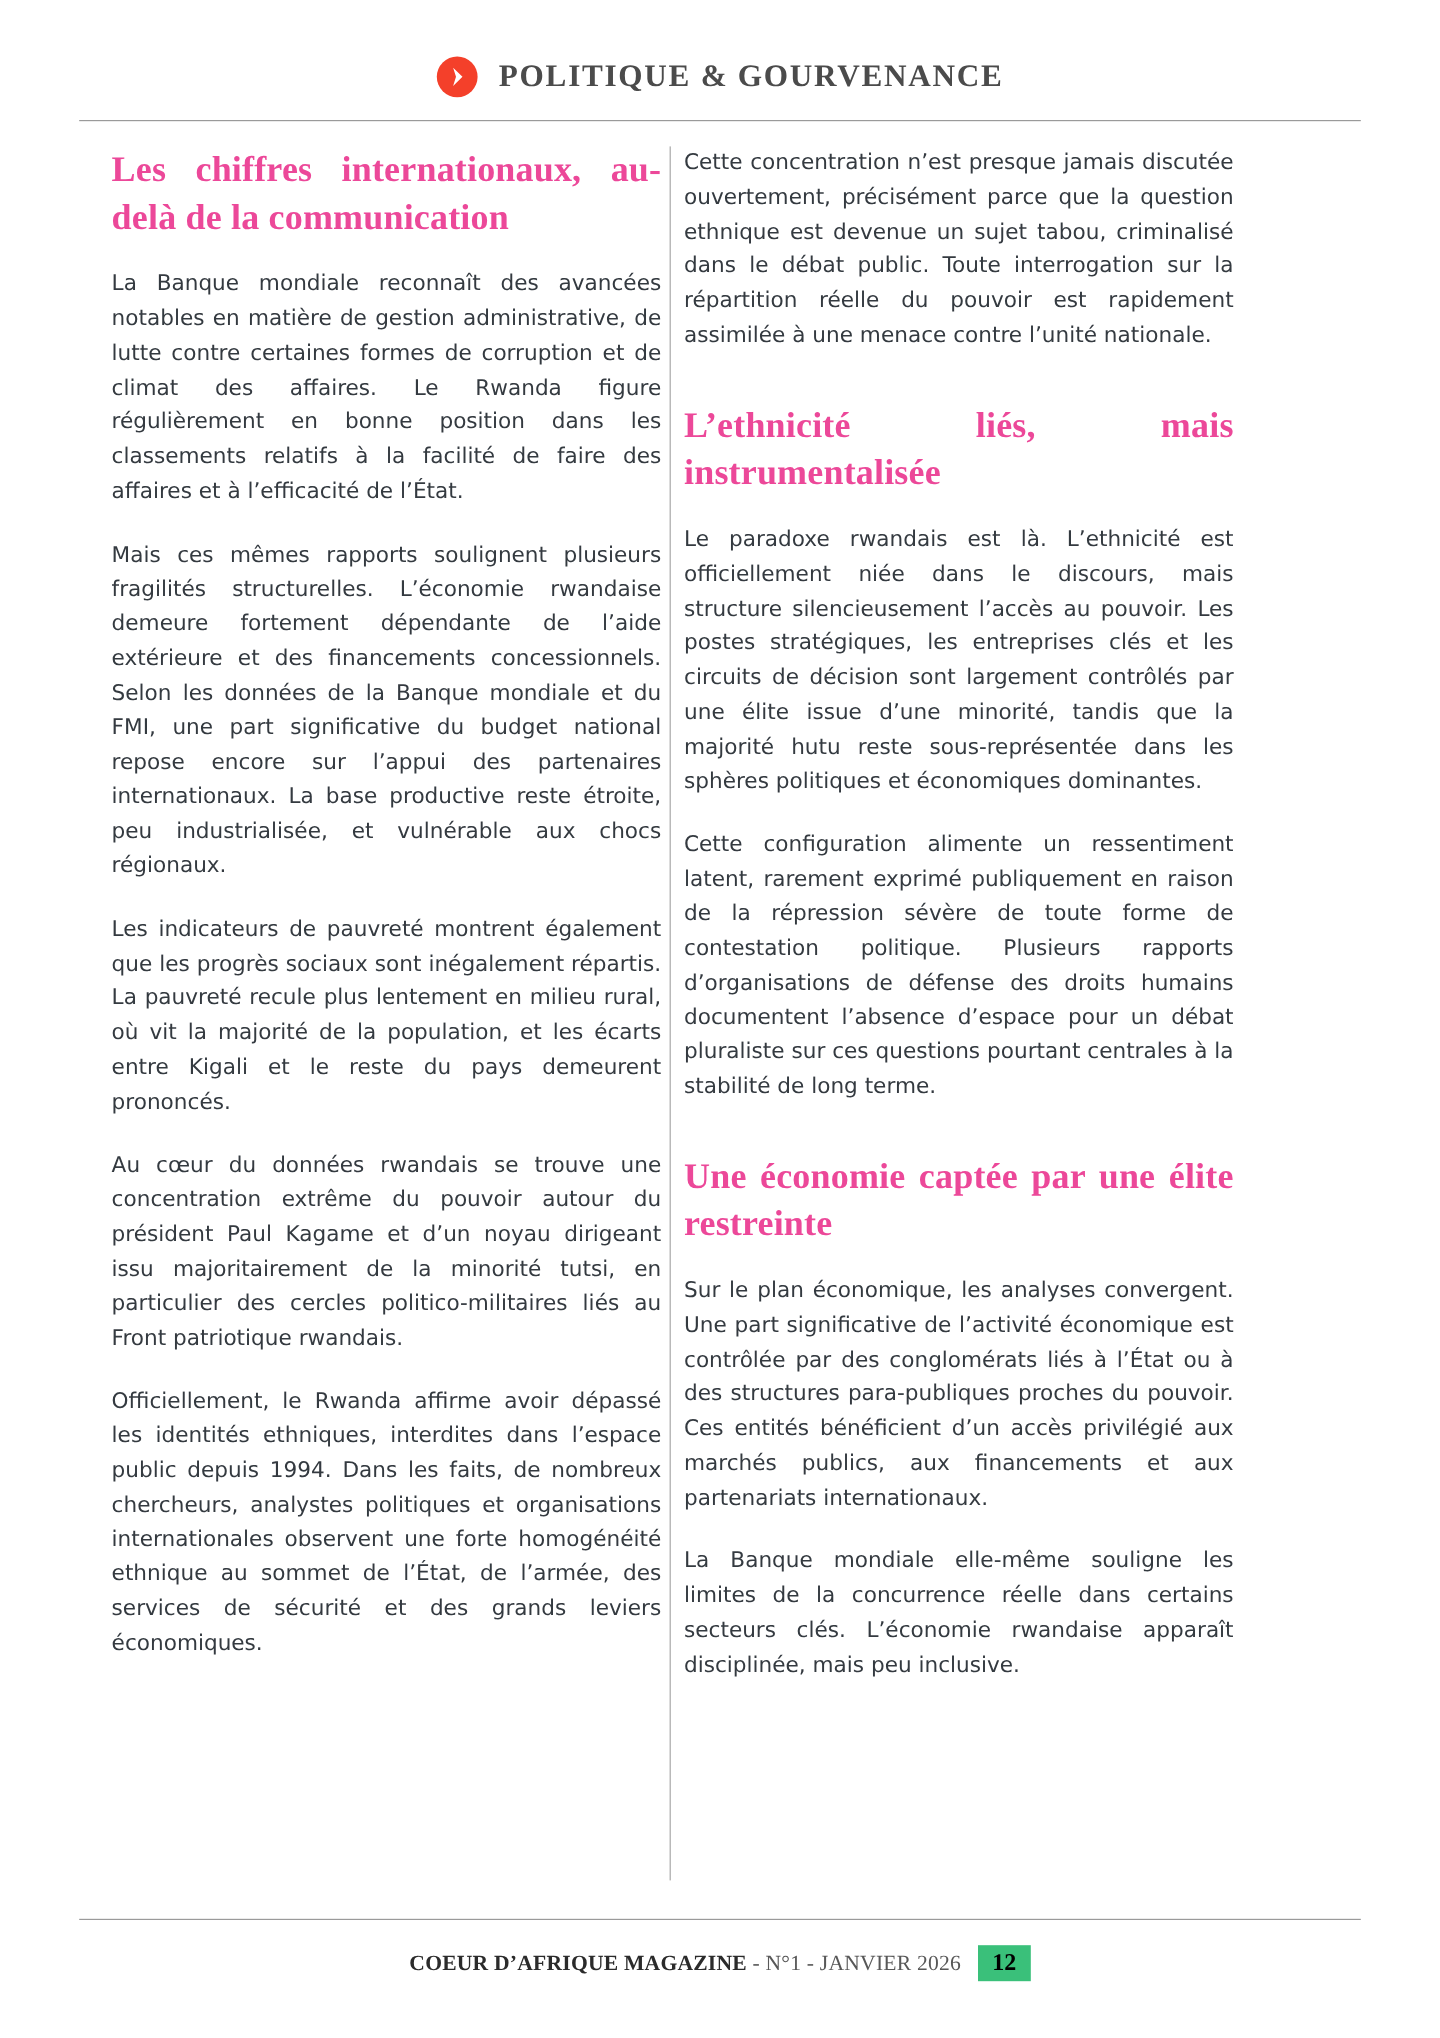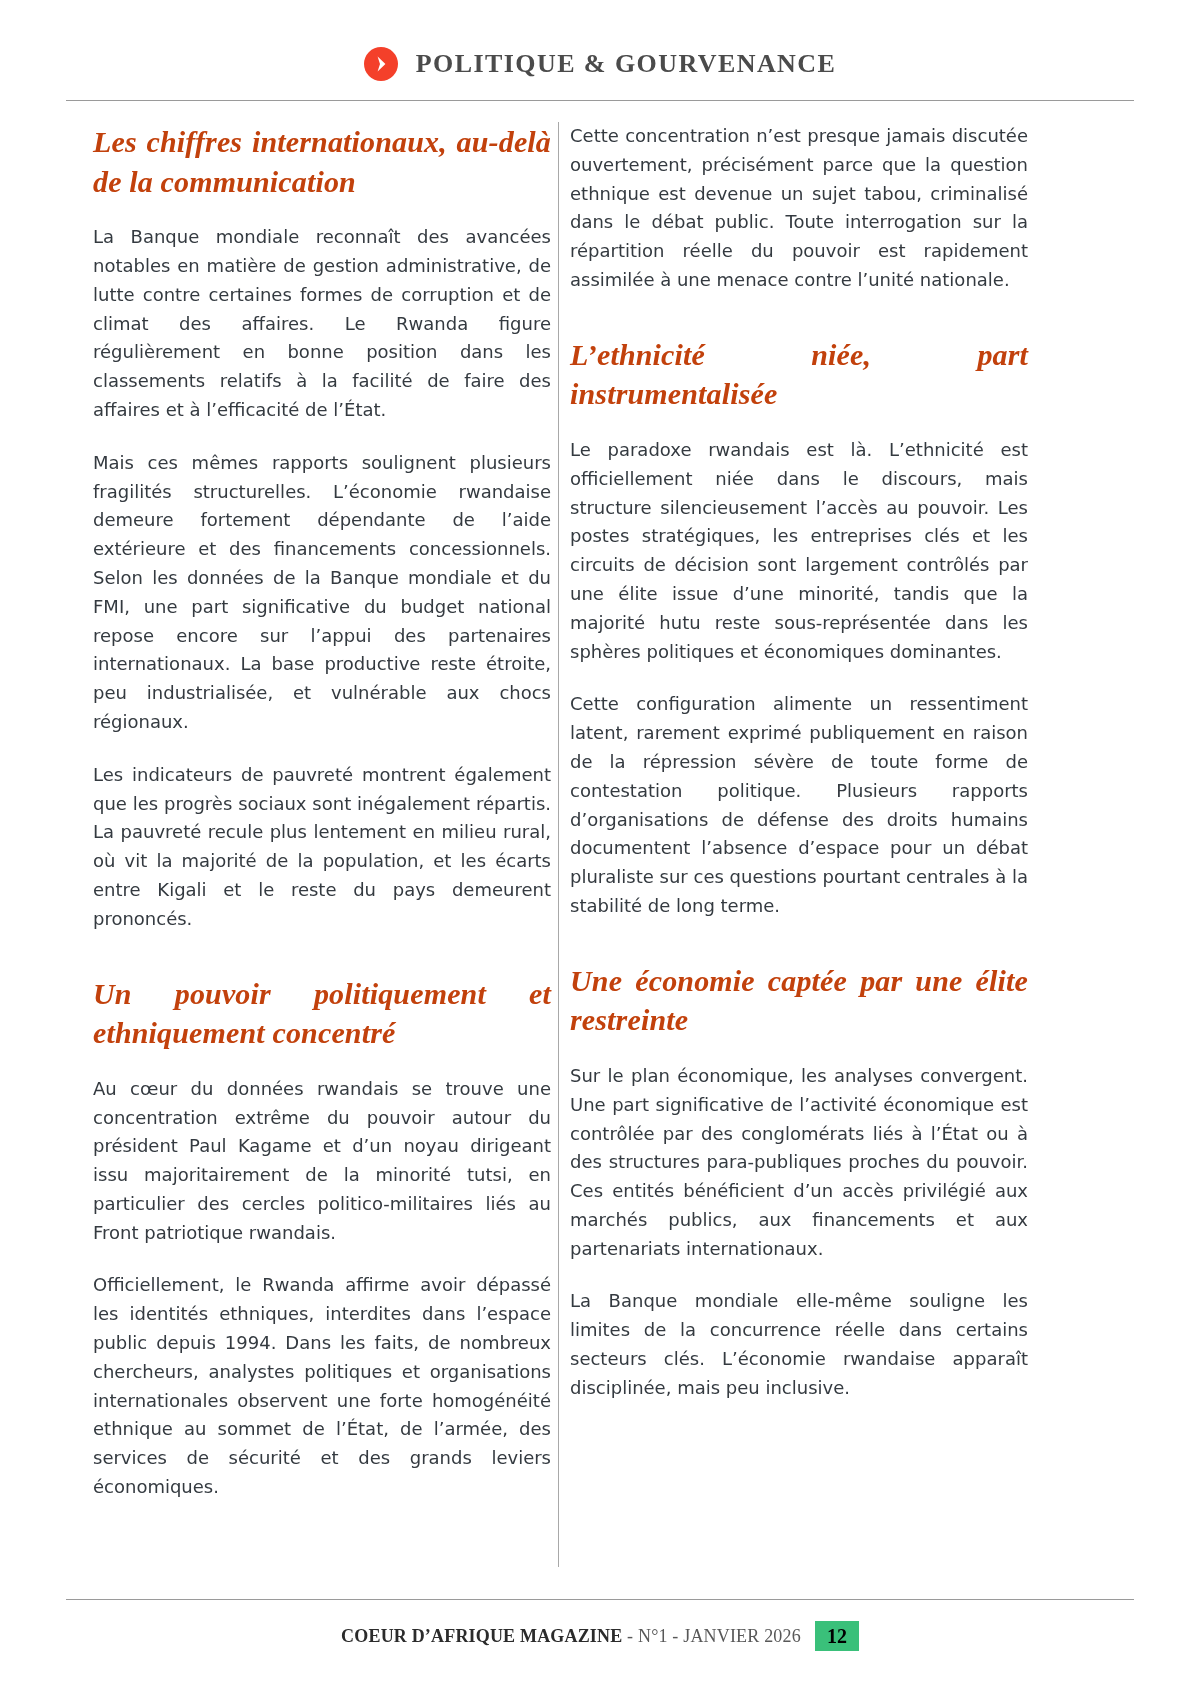--- a/index.html
+++ b/index.html
@@ -84,26 +84,25 @@
     width: 1px;
     height: 1445px;
     background: #a8a8a8;
   }
 
   h2.article-heading {
     font-family: "Liberation Serif", "DejaVu Serif", serif;
     font-weight: bold;
     font-size: 30px;
     line-height: 1.32;
-    color: #c2410c;
+    color: #ec4899;
     margin: 0 0 22px 0;
     text-align: justify;
     text-align-last: left;
     letter-spacing: 0.005em;
-    font-style: italic;
   }
   h2.article-heading.spaced-above { margin-top: 40px; }
 
   p.body-par {
     font-family: "DejaVu Sans", "Liberation Sans", sans-serif;
     font-size: 18px;
     line-height: 1.6;
     color: #343a40;
     margin: 0 0 24px 0;
     text-align: justify;
@@ -181,28 +180,27 @@
 
   <div class="columns">
 
     <div class="col-divider"></div>
 
     <div class="col col-left">
       <h2 class="article-heading">Les chiffres internationaux, au-delà de la communication</h2>
       <p class="body-par">La Banque mondiale reconnaît des avancées notables en matière de gestion administrative, de lutte contre certaines formes de corruption et de climat des affaires. Le Rwanda figure régulièrement en bonne position dans les classements relatifs à la facilité de faire des affaires et à l’efficacité de l’État.</p>
       <p class="body-par">Mais ces mêmes rapports soulignent plusieurs fragilités structurelles. L’économie rwandaise demeure fortement dépendante de l’aide extérieure et des financements concessionnels. Selon les données de la Banque mondiale et du FMI, une part significative du budget national repose encore sur l’appui des partenaires internationaux. La base productive reste étroite, peu industrialisée, et vulnérable aux chocs régionaux.</p>
       <p class="body-par">Les indicateurs de pauvreté montrent également que les progrès sociaux sont inégalement répartis. La pauvreté recule plus lentement en milieu rural, où vit la majorité de la population, et les écarts entre Kigali et le reste du pays demeurent prononcés.</p>
-      <h2 class="article-heading spaced-above">Un pouvoir politiquement et ethniquement concentré</h2>
       <p class="body-par">Au cœur du données rwandais se trouve une concentration extrême du pouvoir autour du président Paul Kagame et d’un noyau dirigeant issu majoritairement de la minorité tutsi, en particulier des cercles politico-militaires liés au Front patriotique rwandais.</p>
       <p class="body-par">Officiellement, le Rwanda affirme avoir dépassé les identités ethniques, interdites dans l’espace public depuis 1994. Dans les faits, de nombreux chercheurs, analystes politiques et organisations internationales observent une forte homogénéité ethnique au sommet de l’État, de l’armée, des services de sécurité et des grands leviers économiques.</p>
     </div>
 
     <div class="col col-right">
       <p class="body-par">Cette concentration n’est presque jamais discutée ouvertement, précisément parce que la question ethnique est devenue un sujet tabou, criminalisé dans le débat public. Toute interrogation sur la répartition réelle du pouvoir est rapidement assimilée à une menace contre l’unité nationale.</p>
-      <h2 class="article-heading spaced-above">L’ethnicité niée, part instrumentalisée</h2>
+      <h2 class="article-heading spaced-above">L’ethnicité liés, mais instrumentalisée</h2>
       <p class="body-par">Le paradoxe rwandais est là. L’ethnicité est officiellement niée dans le discours, mais structure silencieusement l’accès au pouvoir. Les postes stratégiques, les entreprises clés et les circuits de décision sont largement contrôlés par une élite issue d’une minorité, tandis que la majorité hutu reste sous-représentée dans les sphères politiques et économiques dominantes.</p>
       <p class="body-par">Cette configuration alimente un ressentiment latent, rarement exprimé publiquement en raison de la répression sévère de toute forme de contestation politique. Plusieurs rapports d’organisations de défense des droits humains documentent l’absence d’espace pour un débat pluraliste sur ces questions pourtant centrales à la stabilité de long terme.</p>
       <h2 class="article-heading spaced-above">Une économie captée par une élite restreinte</h2>
       <p class="body-par">Sur le plan économique, les analyses convergent. Une part significative de l’activité économique est contrôlée par des conglomérats liés à l’État ou à des structures para-publiques proches du pouvoir. Ces entités bénéficient d’un accès privilégié aux marchés publics, aux financements et aux partenariats internationaux.</p>
       <p class="body-par">La Banque mondiale elle-même souligne les limites de la concurrence réelle dans certains secteurs clés. L’économie rwandaise apparaît disciplinée, mais peu inclusive.</p>
     </div>
 
   </div>
 
   <div class="rule-bottom"></div>

